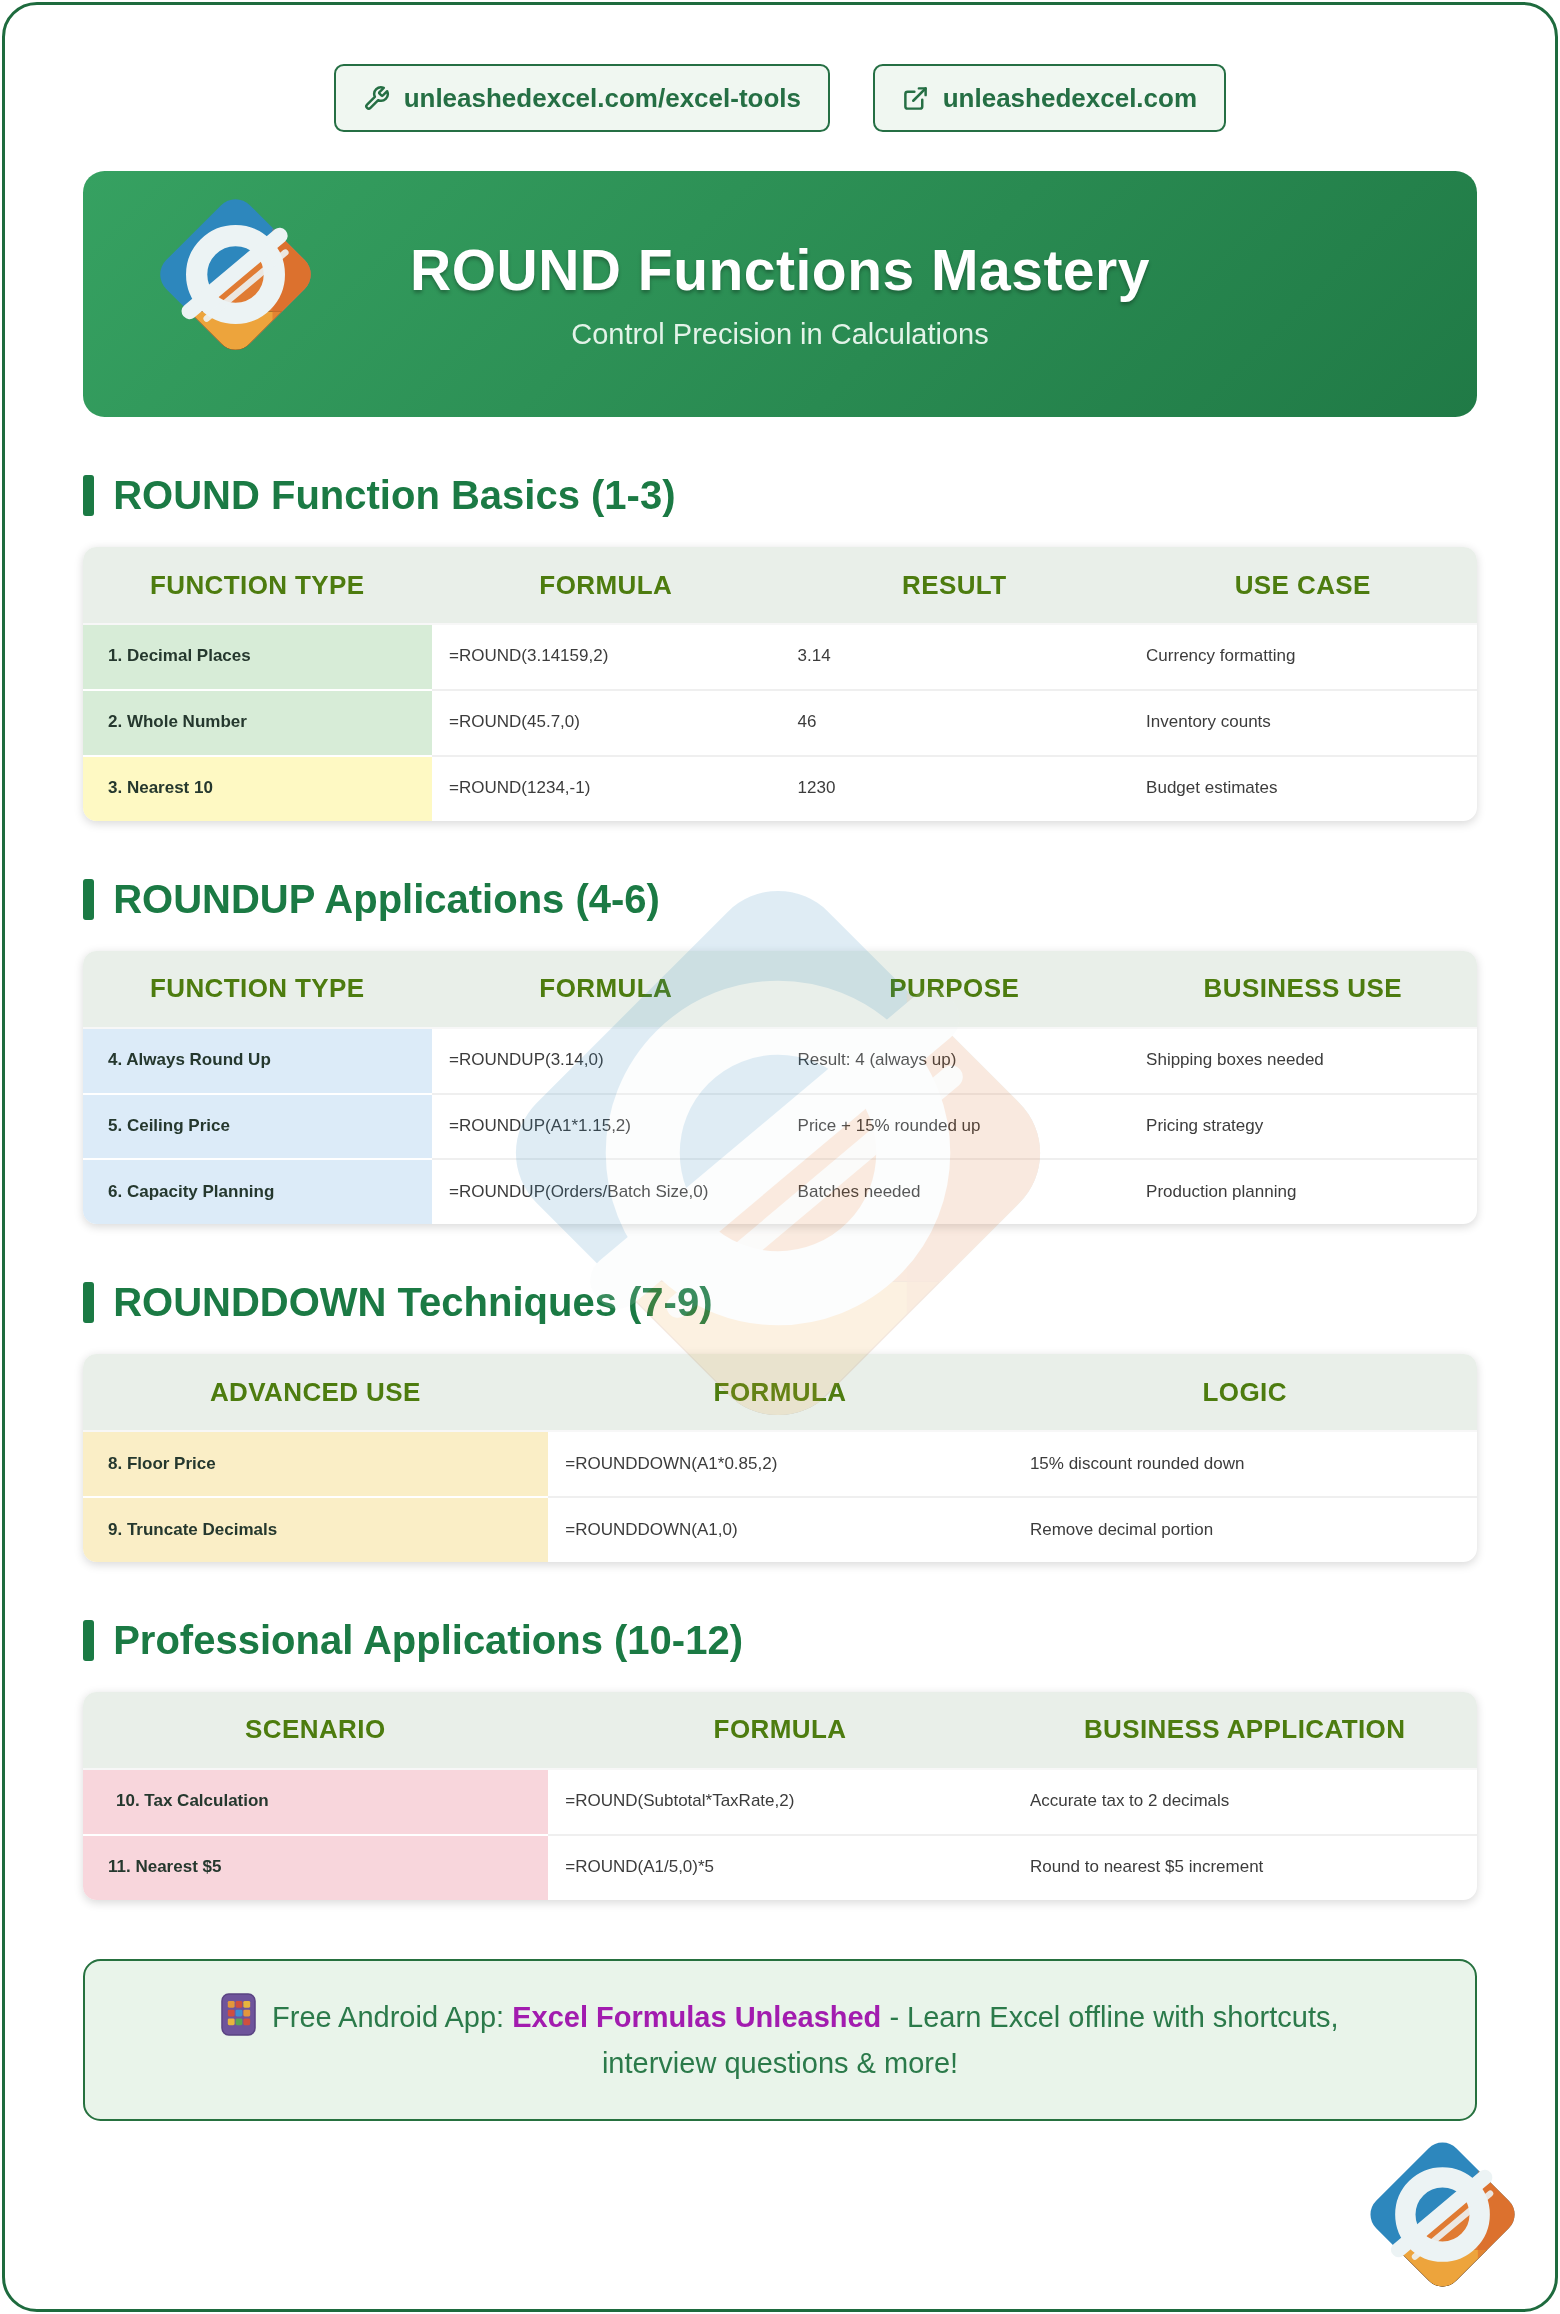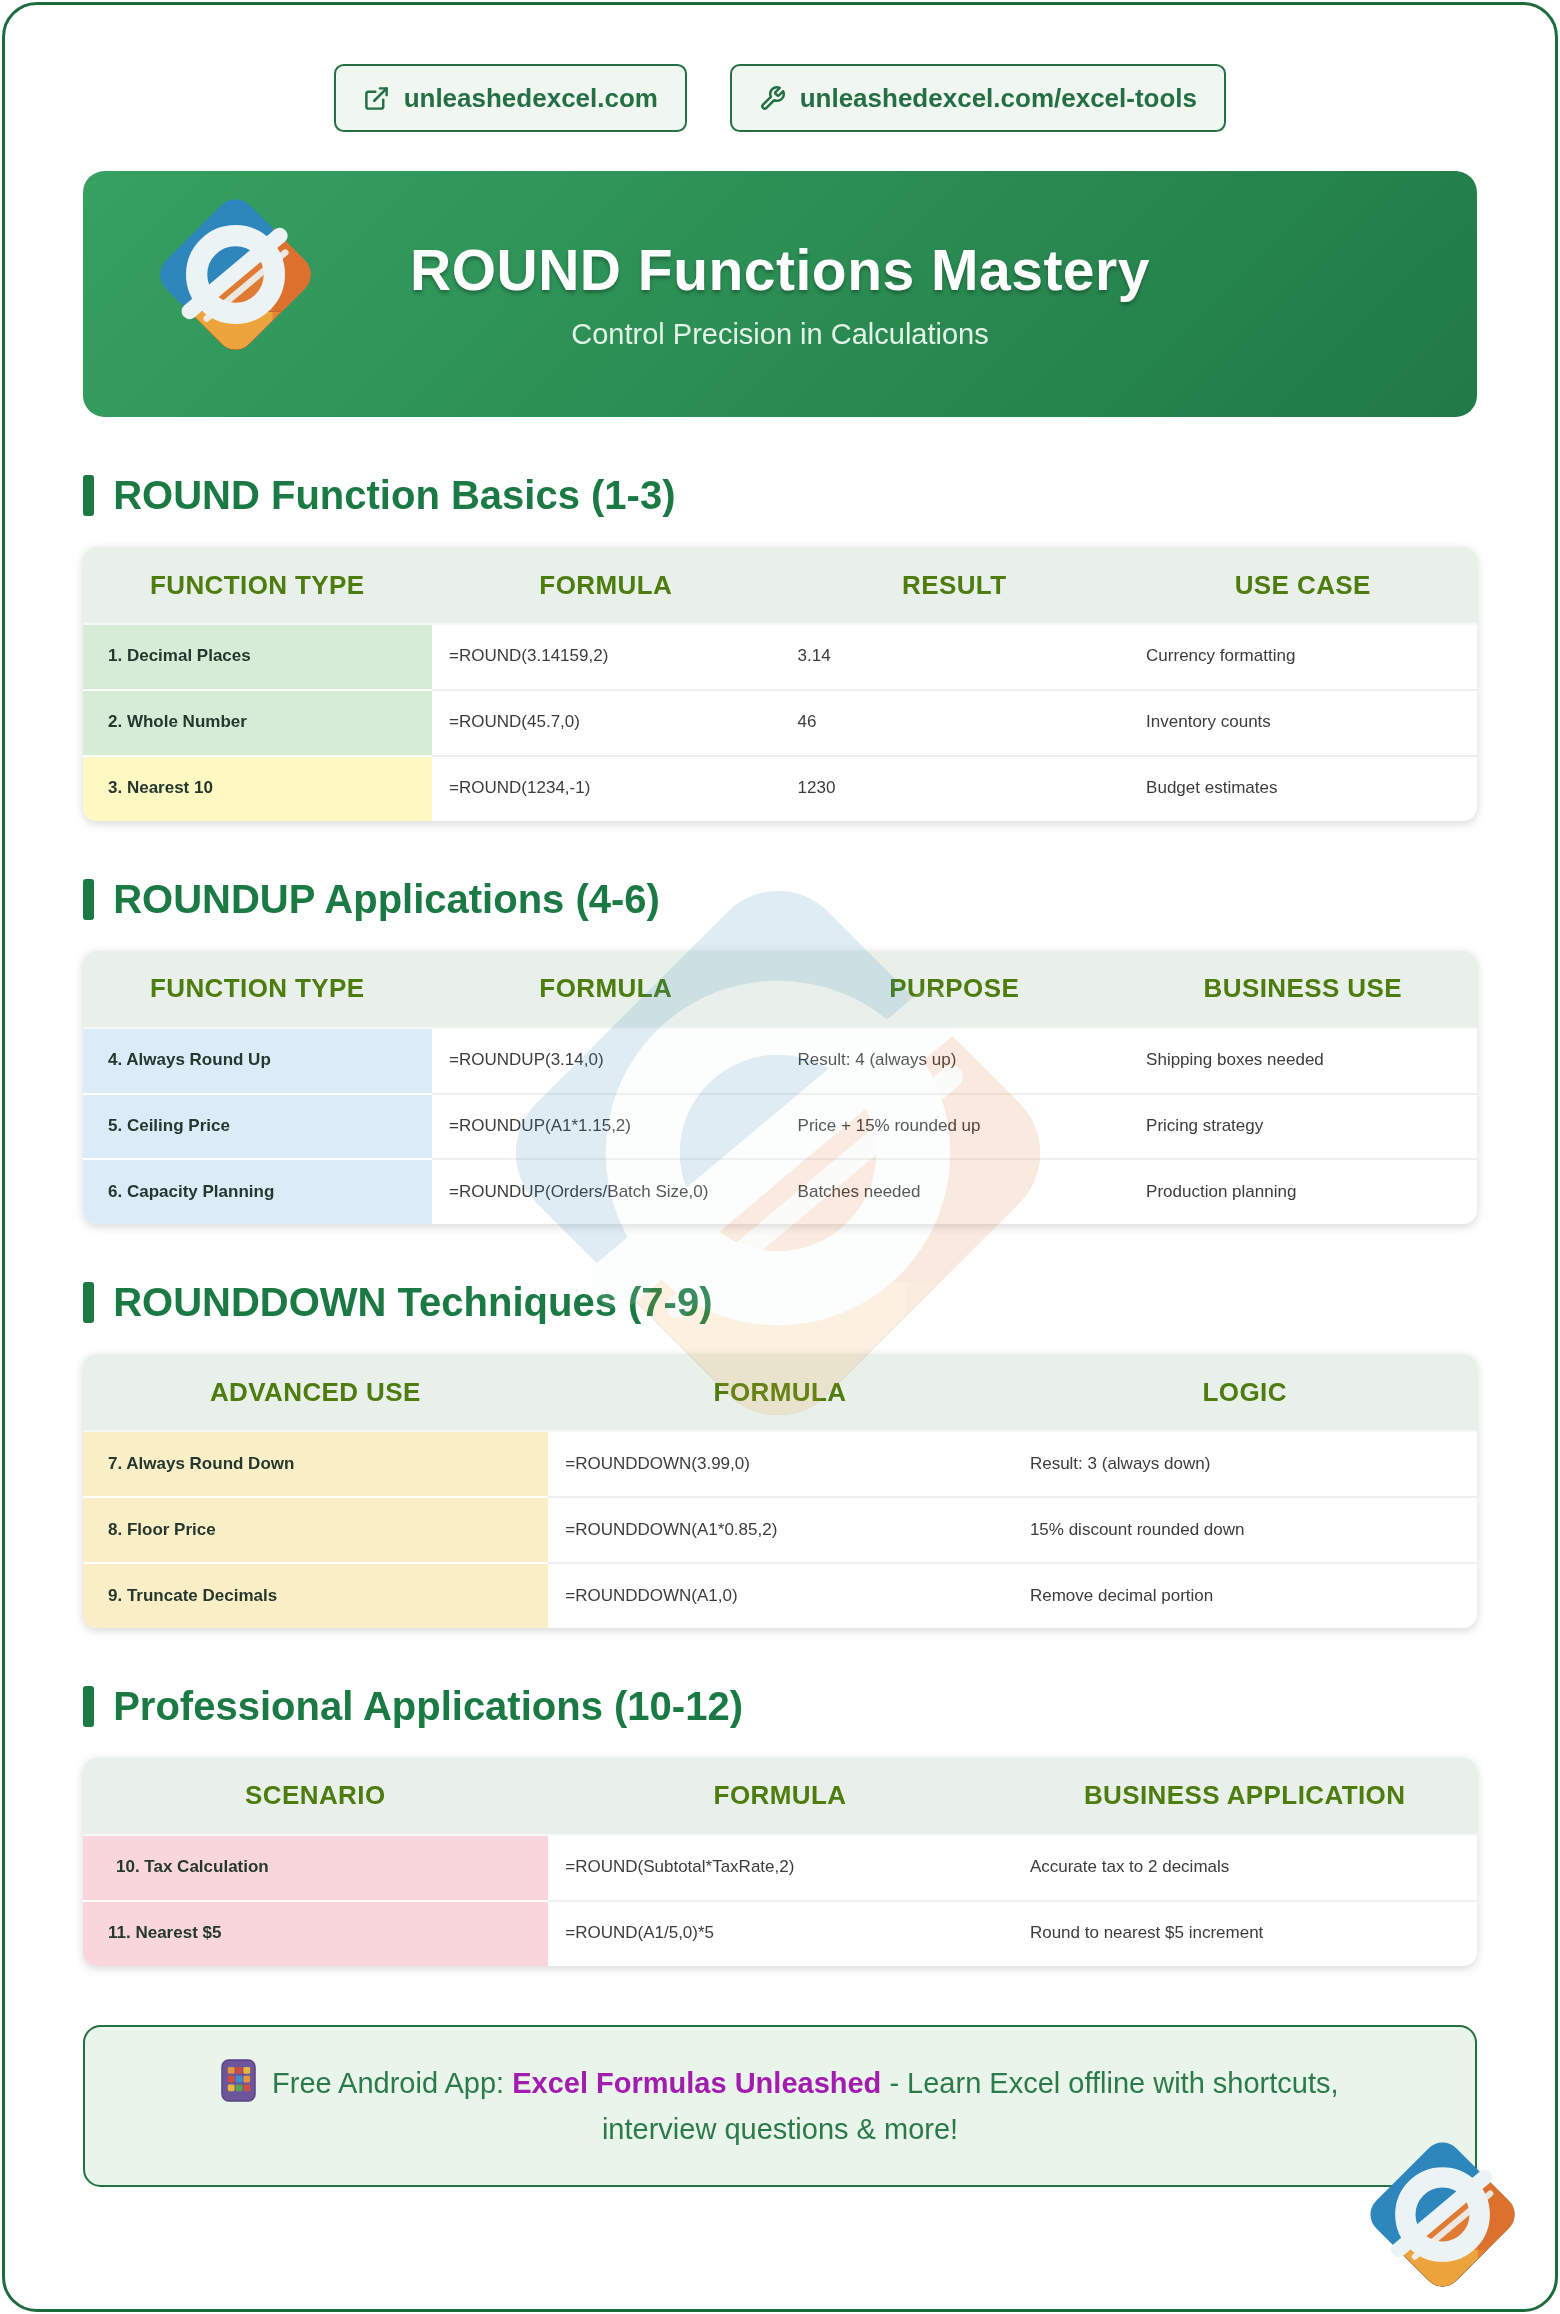--- a/index.html
+++ b/index.html
@@ -76,31 +76,31 @@
 
   <svg class="watermark" viewBox="0 0 200 200">
       <use href="#uelogo"></use>
     </svg>
 
   <div class="content">
 
     <div class="topbar">
       <div class="linkbtn">
         <svg viewBox="0 0 24 24">
+          <path d="M14.7 6.3a1 1 0 0 0 0 1.4l1.6 1.6a1 1 0 0 0 1.4 0l3.77-3.77a6 6 0 0 1-7.94 7.94l-6.91 6.91a2.12 2.12 0 0 1-3-3l6.91-6.91a6 6 0 0 1 7.94-7.94l-3.76 3.76z"></path>
+        </svg>
+        <span>unleashedexcel.com/excel-tools</span>
+      </div>
+      <div class="linkbtn">
+        <svg viewBox="0 0 24 24">
           <path d="M18 13v6a2 2 0 0 1-2 2H5a2 2 0 0 1-2-2V8a2 2 0 0 1 2-2h6"></path>
           <polyline points="15 3 21 3 21 9"></polyline>
           <line x1="10" y1="14" x2="21" y2="3"></line>
         </svg>
         <span>unleashedexcel.com</span>
-      </div>
-      <div class="linkbtn">
-        <svg viewBox="0 0 24 24">
-          <path d="M14.7 6.3a1 1 0 0 0 0 1.4l1.6 1.6a1 1 0 0 0 1.4 0l3.77-3.77a6 6 0 0 1-7.94 7.94l-6.91 6.91a2.12 2.12 0 0 1-3-3l6.91-6.91a6 6 0 0 1 7.94-7.94l-3.76 3.76z"></path>
-        </svg>
-        <span>unleashedexcel.com/excel-tools</span>
       </div>
     </div>
 
     <div class="banner">
       <svg class="logo" viewBox="0 0 200 200">
           <use href="#uelogo"></use>
         </svg>
       <div class="banner-title">ROUND Functions Mastery</div>
       <div class="banner-sub">Control Precision in Calculations</div>
     </div>
@@ -203,25 +203,20 @@
             <col style="width: 33.3333%;">
           </colgroup>
           <thead>
             <tr>
               <th>ADVANCED USE</th>
               <th>FORMULA</th>
               <th>LOGIC</th>
             </tr>
           </thead>
           <tbody>
-            <tr>
-              <td class="accent" style="background: rgb(250, 238, 198);">7. Always Round Down</td>
-              <td>=ROUNDDOWN(3.99,0)</td>
-              <td>Result: 3 (always down)</td>
-            </tr>
             <tr>
               <td class="accent" style="background: rgb(250, 238, 198);">8. Floor Price</td>
               <td>=ROUNDDOWN(A1*0.85,2)</td>
               <td>15% discount rounded down</td>
             </tr>
             <tr>
               <td class="accent" style="background: rgb(250, 238, 198);">9. Truncate Decimals</td>
               <td>=ROUNDDOWN(A1,0)</td>
               <td>Remove decimal portion</td>
             </tr>

